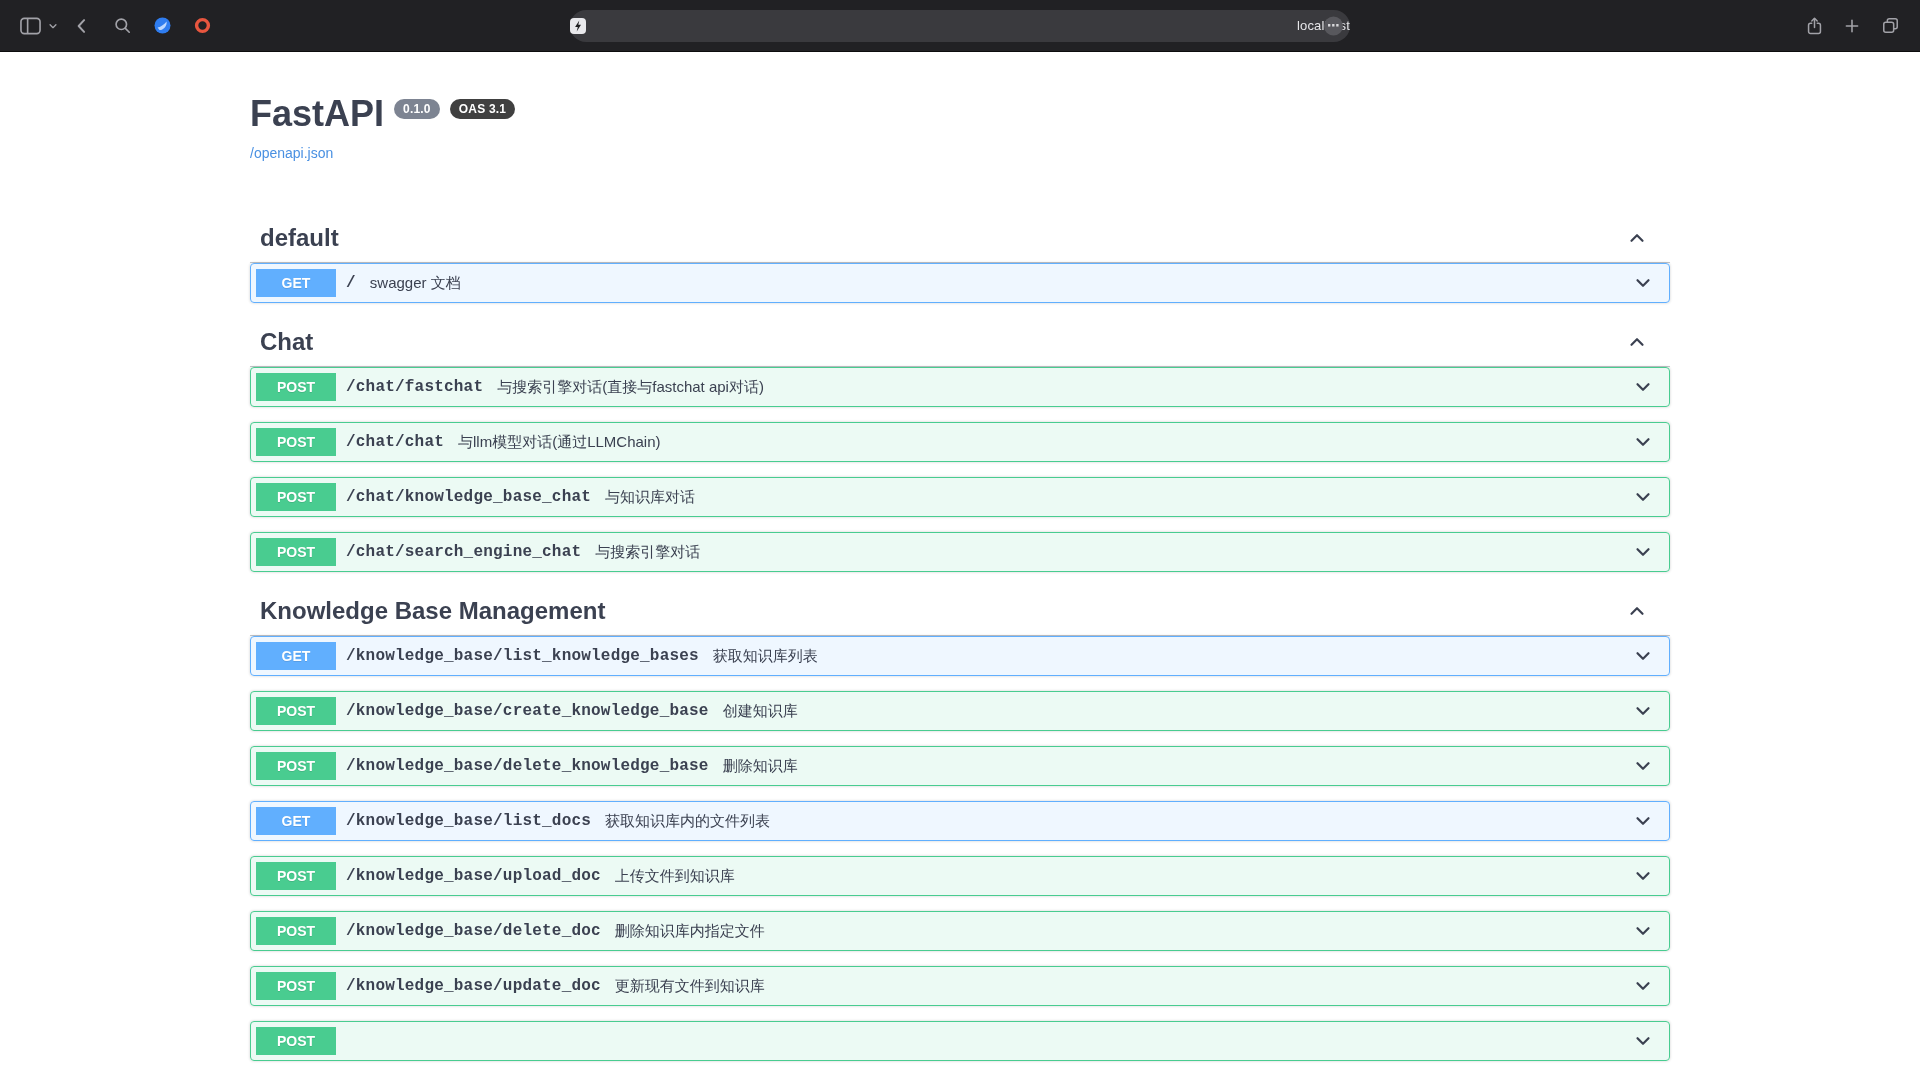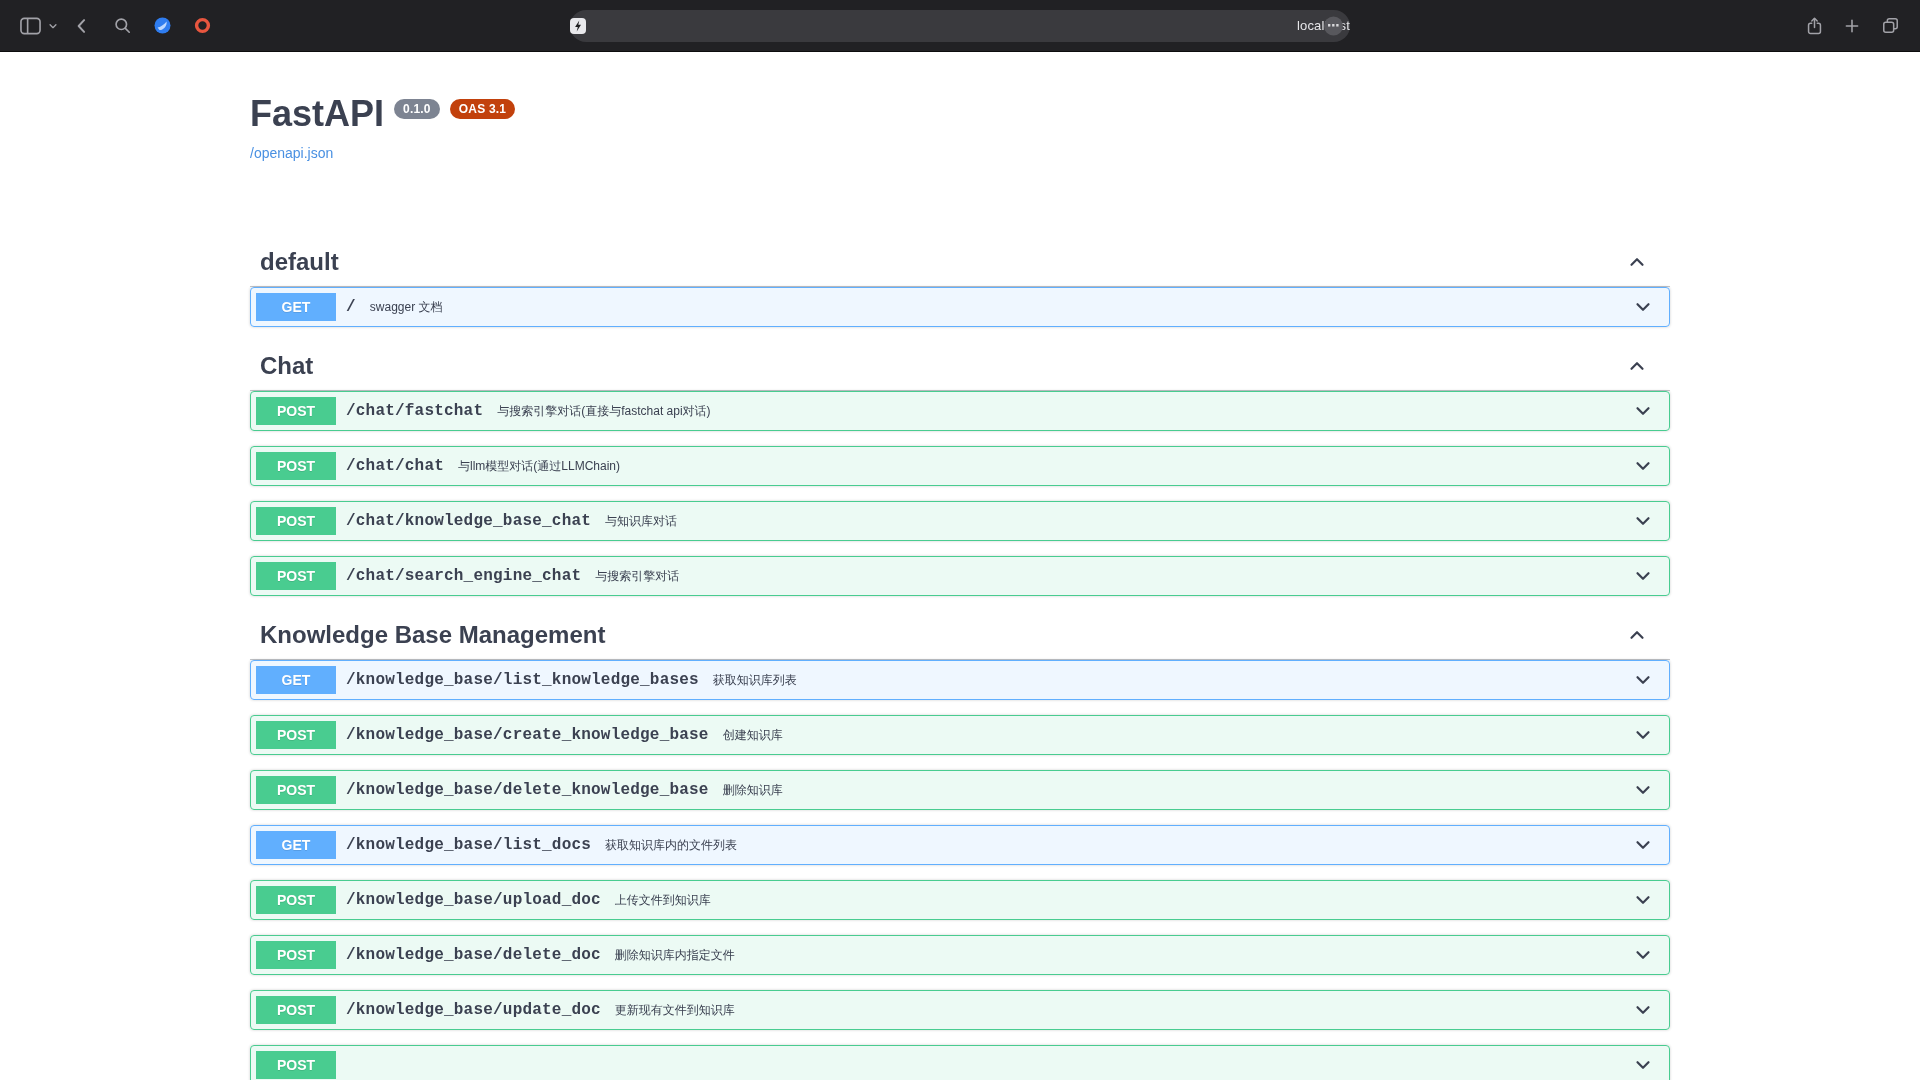--- a/index.html
+++ b/index.html
@@ -29,29 +29,29 @@
     position:absolute; right:7px; top:50%; transform:translateY(-50%);
     width:19px; height:19px; border-radius:50%; background:#58585d;
     color:#d8d8db; font-size:13px; line-height:17px; text-align:center; font-weight:700;
   }
   .favicon { display:flex; }
 
   
   .page { background:#fff; padding-bottom:30px; }
   .wrapper { max-width:1460px; margin:0 auto; padding:0 20px; }
 
-  .info { margin-top:40px; margin-bottom:76px; }
+  .info { margin-top:40px; margin-bottom:52px; }
   .title-row { display:flex; align-items:flex-start; gap:10px; }
   .api-title { font-size:36px; line-height:1.2; font-weight:700; color:#3b4151; }
   .badge {
     margin-top:7px; display:inline-block; color:#fff; font-size:12px; font-weight:700;
     border-radius:50px; padding:3px 9px; letter-spacing:.2px;text-align:right;
   }
   .badge.version { background:#7d8492; }
-  .badge.oas { background:#c2410c; }
+  .badge.oas { background:#404040; }
   .spec-link { display:inline-block; margin-top:10px; font-size:14px; color:#4990e2; text-decoration:none; cursor:pointer; }
 
   .tag-section { margin-bottom:6px; }
   .opblock-tag {
     display:flex; align-items:center; padding:10px 20px 10px 10px;
     border-bottom:1px solid rgba(59,65,81,.3); cursor:pointer;
   }
   .opblock-tag h3 { font-size:24px; font-weight:700; color:#3b4151; flex:1; }
   .tag-arrow { color:#3b4151; display:flex; padding:0 2px; }
 
@@ -65,21 +65,21 @@
   .opblock-method {
     min-width:80px; text-align:center; padding:6px 0; border-radius:0;
     font-size:14px; font-weight:700; color:#fff; text-shadow:0 1px 0 rgba(0,0,0,.1);
   }
   .opblock.get  .opblock-method { background:#61affe; }
   .opblock.post .opblock-method { background:#49cc90; }
   .opblock-path {
     font-family:"Liberation Mono","DejaVu Sans Mono",monospace;
     font-size:16px; font-weight:700; color:#3b4151; padding:0 10px; letter-spacing:.2px;
   }
-  .opblock-desc { font-size:12px; color:#3b4151; flex:1; padding-left:4px; }
+  .opblock-desc { font-size:15px; color:#3b4151; flex:1; padding-left:4px; }
   .opblock-arrow { margin-left:auto; padding:0 10px; color:#3b4151; display:flex; }
 </style>
 </head>
 <body>
 
 <div class="chrome">
   <div class="chrome-group left">
     <div class="sidebar-wrap">
       <span class="chrome-btn">
         <svg width="21" height="18" viewBox="0 0 22 18" fill="none" stroke="currentColor" stroke-width="1.7" stroke-linejoin="round">

